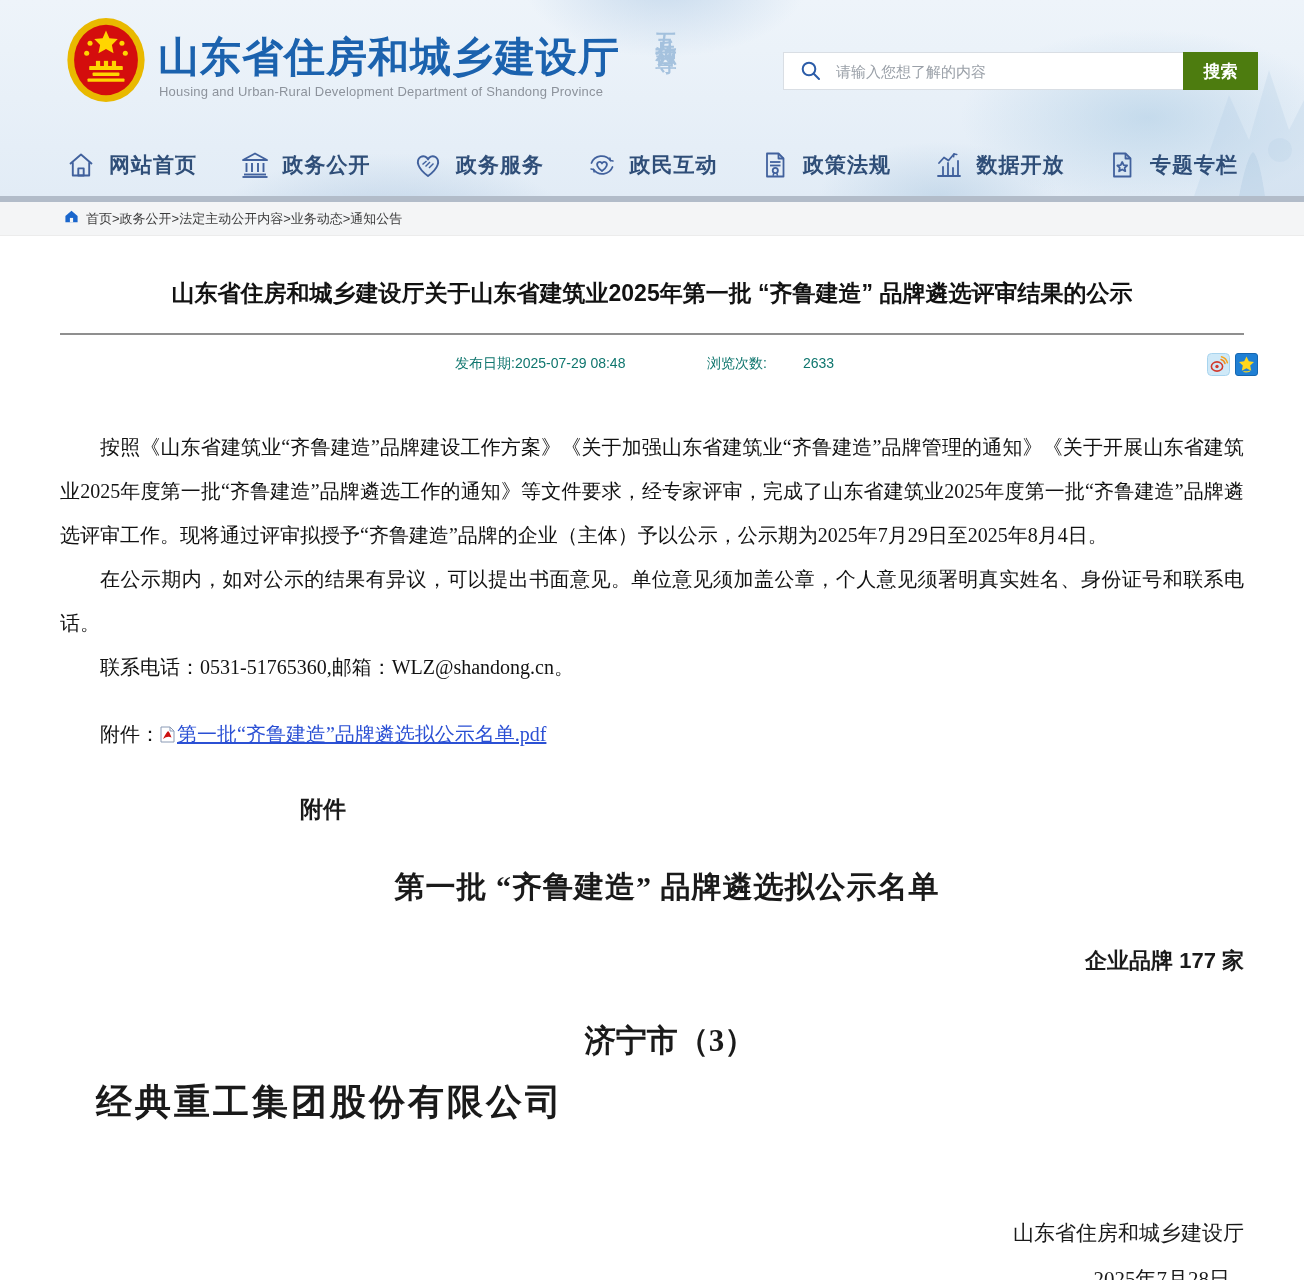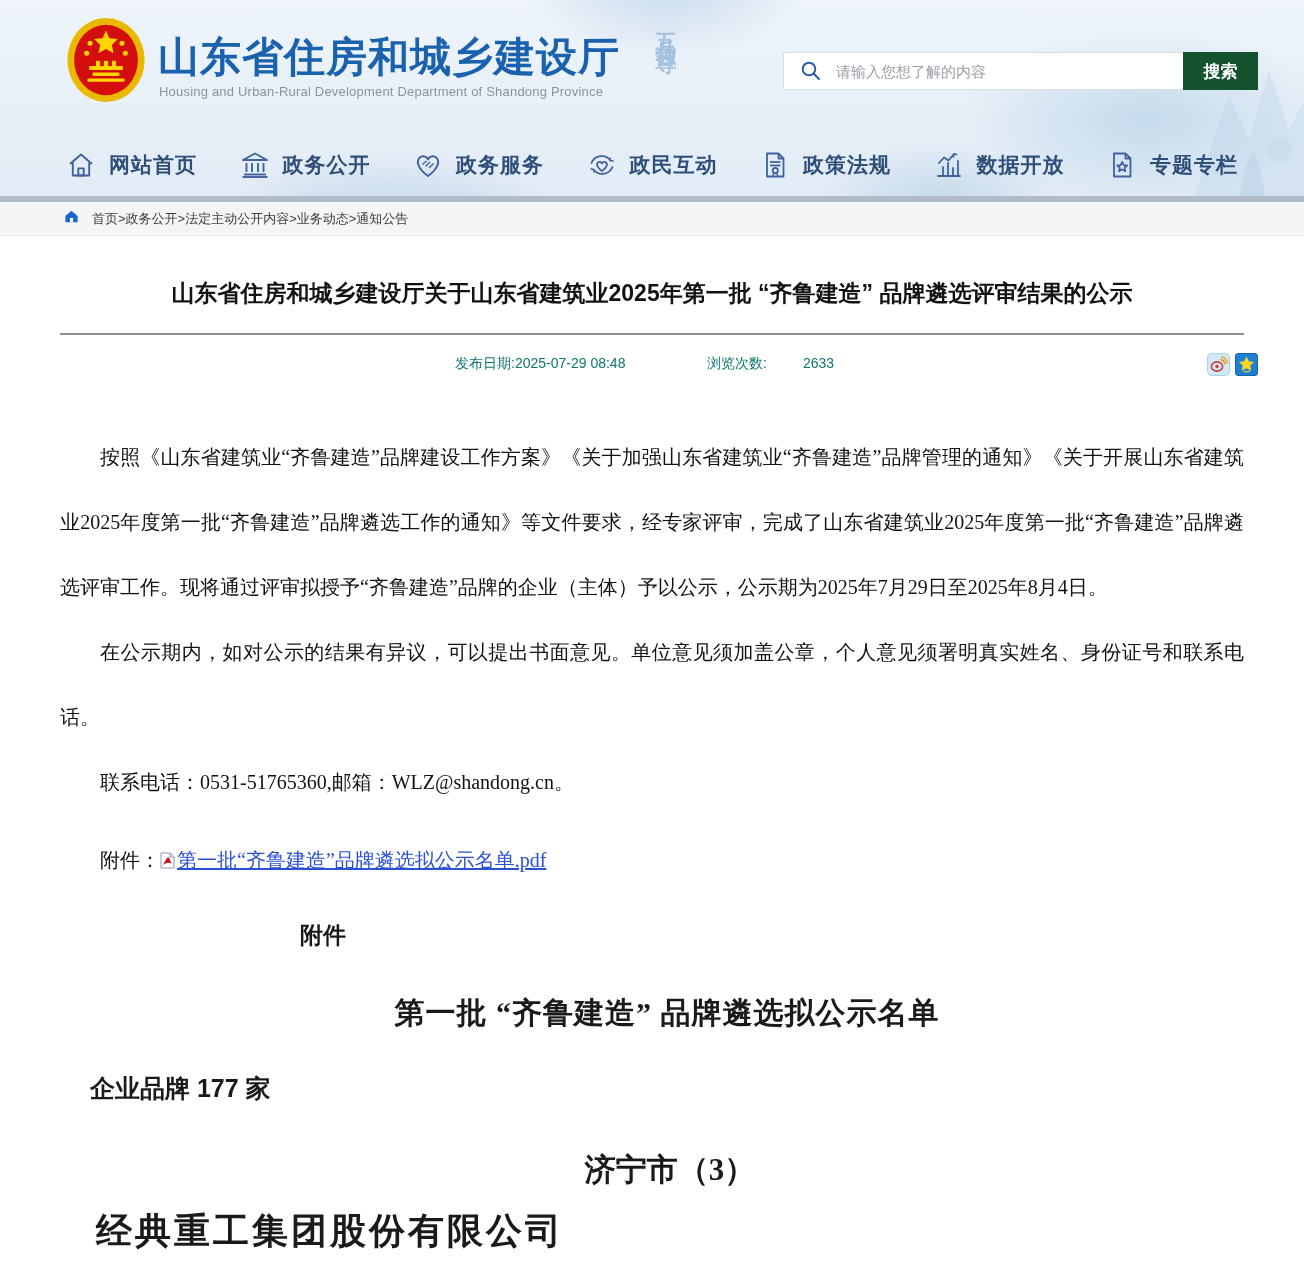--- a/index.html
+++ b/index.html
@@ -40,61 +40,61 @@
     background:#fff; border:1px solid #d9dee4; display:flex; align-items:center;
   }
   .search-box .mag { margin:0 14px 0 16px; flex:0 0 auto; display:flex; }
   .search-input {
     flex:1; border:none; outline:none; font-size:15px; color:#333;
     font-family:"Liberation Sans", sans-serif; background:transparent; height:100%;
   }
   .search-input::placeholder { color:#9aa0a8; }
   .search-btn {
     flex:0 0 75px; height:38px; margin:-1px -1px -1px 0;
-    background:#14532d; color:#fff; border:none; font-size:17px; font-weight:bold;
+    background:#4d7c0f; color:#fff; border:none; font-size:17px; font-weight:bold;
     font-family:"Liberation Sans", sans-serif; cursor:pointer;
   }
 
   
   .nav {
     position:absolute; left:0; bottom:0; width:100%; height:56px;
     display:flex; align-items:center; justify-content:space-between;
     padding:0 66px 6px 66px;
   }
   .nav-item { display:flex; align-items:center; gap:13px; cursor:pointer;text-align:right; }
   .nav-item svg { display:block; }
   .nav-label { font-size:21px; font-weight:bold; color:#2f4e78; letter-spacing:1px; }
 
   .divider { height:6px; background:#b2bcc9; }
 
   
   .breadcrumb {
     height:34px; background:#f4f5f6; display:flex; align-items:center;
-    padding:0 64px; gap:13px; border-bottom:1px solid #ececec;
+    padding:0 64px; gap:7px; border-bottom:1px solid #ececec;
   }
   .breadcrumb-path { font-size:13px; color:#3c3c3c; cursor:pointer; }
 
   
   .content { padding:0 60px; background:#fff; }
   .article-title {
     margin-top:42px; text-align:center;
     font-size:23px; font-weight:bold; color:#121212;
   }
   .title-rule { margin-top:24px; border:none; border-top:2px solid #8f8f8f; height:0; }
 
   .meta-row { position:relative; height:24px; margin-top:20px; font-size:14px; color:#0f766e; }
   .meta-date  { position:absolute; left:395px; }
   .meta-views-label { position:absolute; left:647px; }
   .meta-views-count { position:absolute; left:743px;text-align:right; }
   .share-icons { position:absolute; right:-14px; top:-2px; display:flex; gap:5px; }
   .share-icons span { display:flex; cursor:pointer; }
 
   .body-text {
     margin-top:46px; font-family:"Liberation Serif","DejaVu Serif", serif;
-    font-size:20px; line-height:65px; color:#121212; text-align:justify;
+    font-size:20px; line-height:44px; color:#121212; text-align:justify;
   }
   .body-text p { text-indent:2em; }
 
   .attach-row {
     margin-top:32px; font-family:"Liberation Serif","DejaVu Serif", serif;
     font-size:20px; color:#121212; padding-left:40px;
     display:flex; align-items:center;
   }
   .attach-link {
     color:#2b50d4; text-decoration:underline; cursor:pointer;
@@ -104,22 +104,22 @@
 
   
   .preview { margin-top:46px; color:#1a1a1a; }
   .preview-heading { margin-left:240px; font-size:23px; font-weight:bold; }
   .preview-title {
     margin-top:42px; text-align:center; padding-left:30px;
     font-family:"Liberation Serif","DejaVu Serif", serif;
     font-size:30px; font-weight:bold; letter-spacing:1px;
   }
   .preview-subtitle {
-    margin-top:38px; text-align:left; padding-left:30px;
-    font-size:25px; font-weight:bold;
+    margin-top:38px; text-align:right; padding-left:30px;
+    font-size:22px; font-weight:bold;
   }
   .preview-city {
     margin-top:44px; text-align:center; padding-left:36px;
     font-family:"Liberation Serif","DejaVu Serif", serif;
     font-size:31px; font-weight:bold;
   }
   .preview-company {
     margin-top:16px; text-align:left; padding-left:36px;
     font-family:"Liberation Serif","DejaVu Serif", serif;
     font-size:36px; font-weight:bold; letter-spacing:3px;

